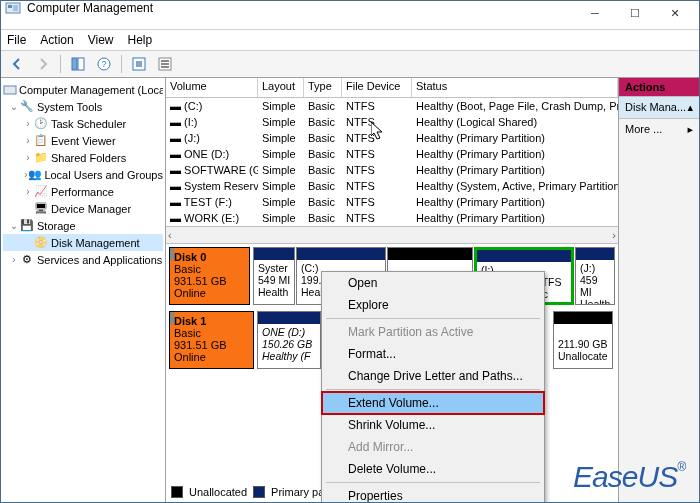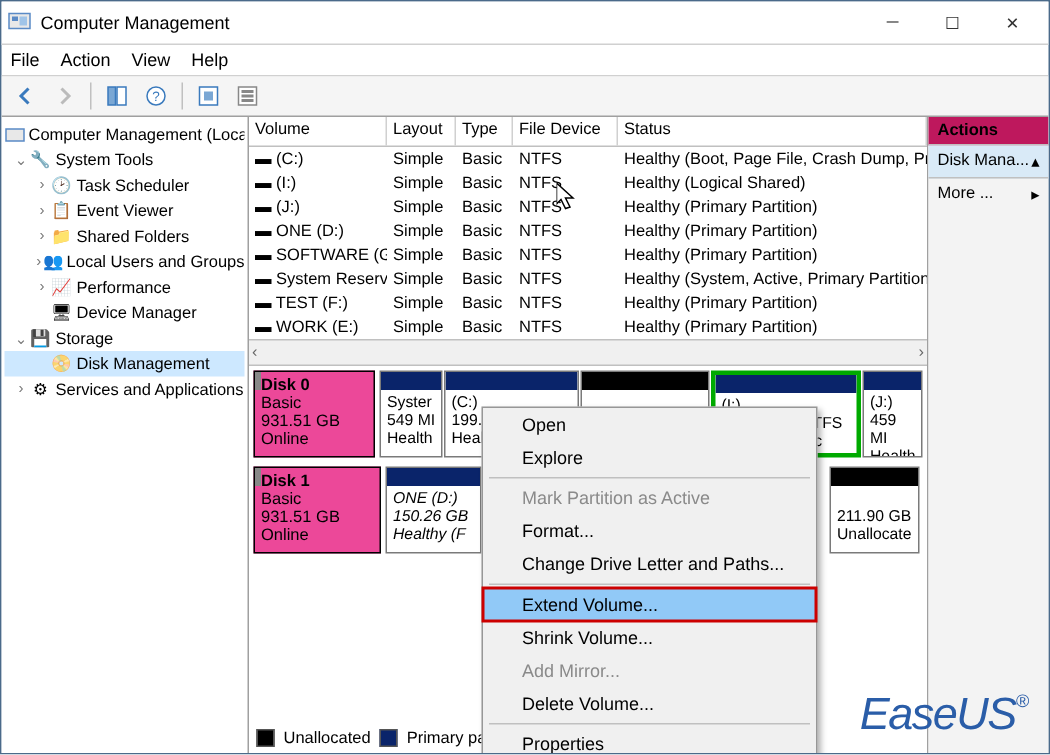--- a/index.html
+++ b/index.html
@@ -1,17 +1,17 @@
 <!DOCTYPE html>
 <html><head>
 <meta charset="utf-8">
 <style>
 html,body{margin:0;padding:0;font-family:"Segoe UI",Tahoma,sans-serif;font-size:11px;color:#000;background:#fff}
 .window{width:700px;height:503px;border:1px solid #4a6a8a;box-sizing:border-box;position:relative;overflow:hidden}
-.titlebar{height:28px;background:#fff;display:flex;align-items:center;padding:0 4px;border-bottom:1px solid #d0d0d0}
+.titlebar{height:28px;background:#fff;display:flex;padding:0 4px;border-bottom:1px solid #d0d0d0}
 .titlebar .ticon{width:16px;height:16px;margin-right:6px}
 .titlebar .title{flex:1;font-size:12px}
 .winbtns{display:flex;gap:0}
 .winbtn{width:40px;height:24px;display:flex;align-items:center;justify-content:center;font-size:11px;color:#333}
 .menubar{height:20px;display:flex;align-items:center;padding:0 6px;gap:14px;border-bottom:1px solid #d0d0d0;font-size:12px}
 .menubar span{cursor:default}
 .toolbar{height:26px;display:flex;align-items:center;padding:0 4px;gap:2px;border-bottom:1px solid #a0a0a0;background:#f5f5f5}
 .tbtn{width:22px;height:22px;display:flex;align-items:center;justify-content:center;border:1px solid transparent}
 .tbtn svg{width:16px;height:16px}
 .body{display:flex;height:calc(100% - 76px)}
@@ -23,21 +23,21 @@
 .center{flex:1;display:flex;flex-direction:column;border-right:1px solid #a0a0a0;overflow:hidden}
 .volhead{display:flex;background:#fff;border-bottom:1px solid #c0c0c0}
 .volhead div{border-right:1px solid #d0d0d0;padding:2px 4px;box-sizing:border-box;height:19px;overflow:hidden}
 .volrows{overflow:auto;flex:0 0 auto;max-height:130px}
 .vrow{display:flex;height:16px;align-items:center}
 .vrow div{padding:0 4px;box-sizing:border-box;overflow:hidden;white-space:nowrap}
 .c1{width:92px}.c2{width:46px}.c3{width:38px}.c4{width:70px}.c5{flex:1}
 .hscroll{height:16px;background:#f0f0f0;border-top:1px solid #c0c0c0;border-bottom:1px solid #c0c0c0;display:flex;align-items:center;justify-content:space-between;padding:0 2px;color:#666}
 .disks{flex:1;overflow:hidden;padding:3px 3px 0 3px;background:#fff}
 .diskrow{display:flex;margin-bottom:6px}
-.diskinfo{width:85px;border:1px solid #000;background:#ec4899;padding:3px 4px;position:relative;height:58px;box-sizing:border-box}
+.diskinfo{width:85px;border:1px solid #000;background:#f97316;padding:3px 4px;position:relative;height:58px;box-sizing:border-box}
 .diskinfo .db{position:absolute;left:0;top:0;width:4px;height:12px;background:#888}
 .diskinfo .dn{font-weight:bold}
 .parts{flex:1;display:flex;margin-left:3px;gap:1px}
 .part{border:1px solid #7a7a7a;background:#fff;position:relative;box-sizing:border-box;overflow:hidden;height:58px}
 .part .pbar{position:absolute;left:0;top:0;right:0;height:12px;background:#0a246a}
 .part.noalloc .pbar{background:#000}
 .part.sys{border:3px solid #0a0;}
 .part .plab{position:absolute;left:4px;top:14px;right:2px;font-size:10.5px;line-height:12px;overflow:hidden}
 .legend{position:absolute;bottom:4px;left:170px;display:flex;align-items:center;gap:6px;font-size:11px}
 .lsq{width:10px;height:10px;border:1px solid #555}

